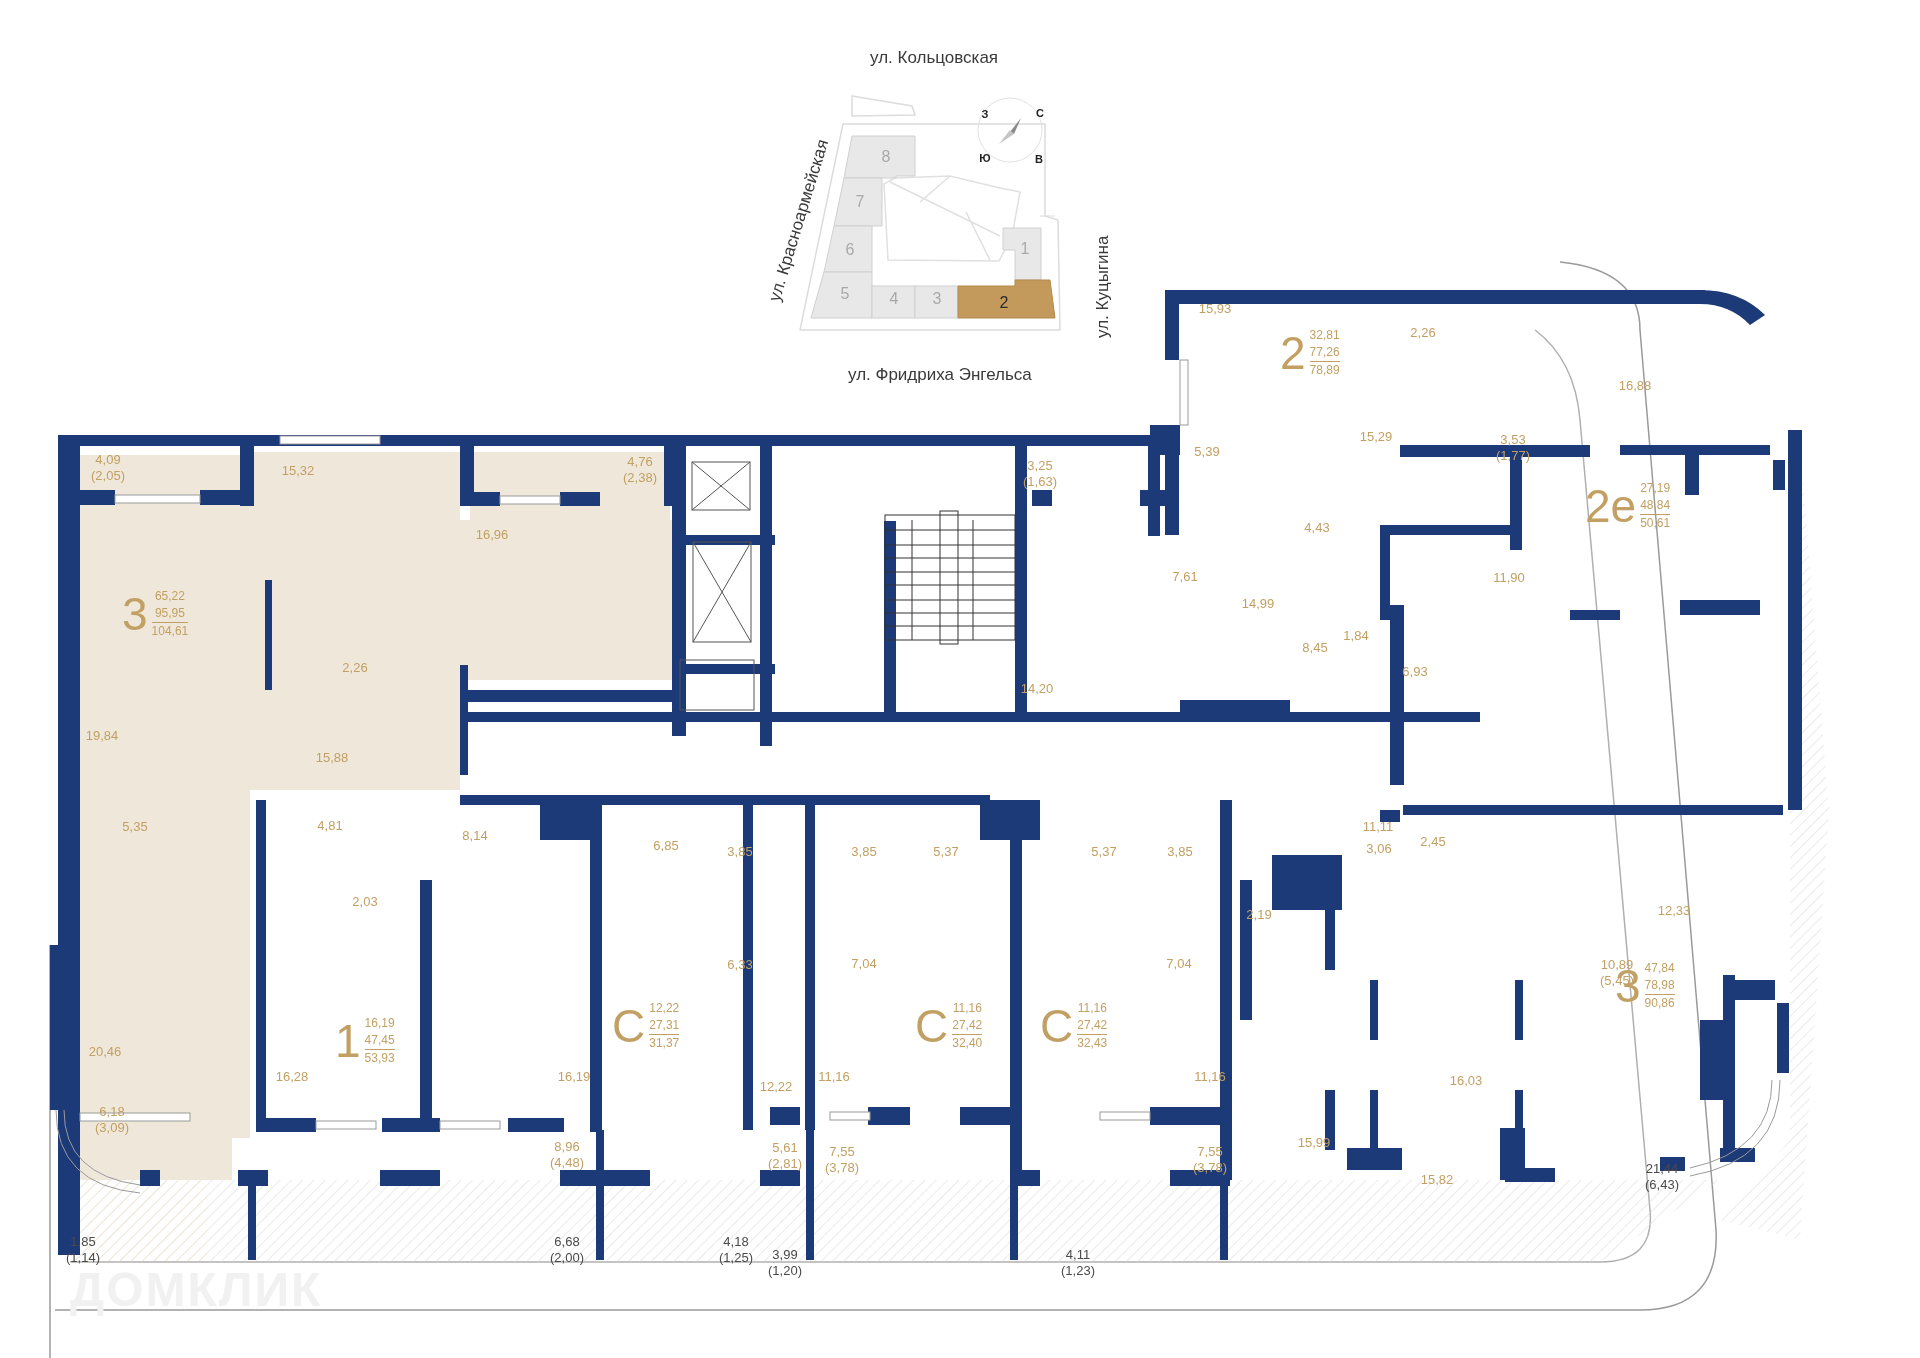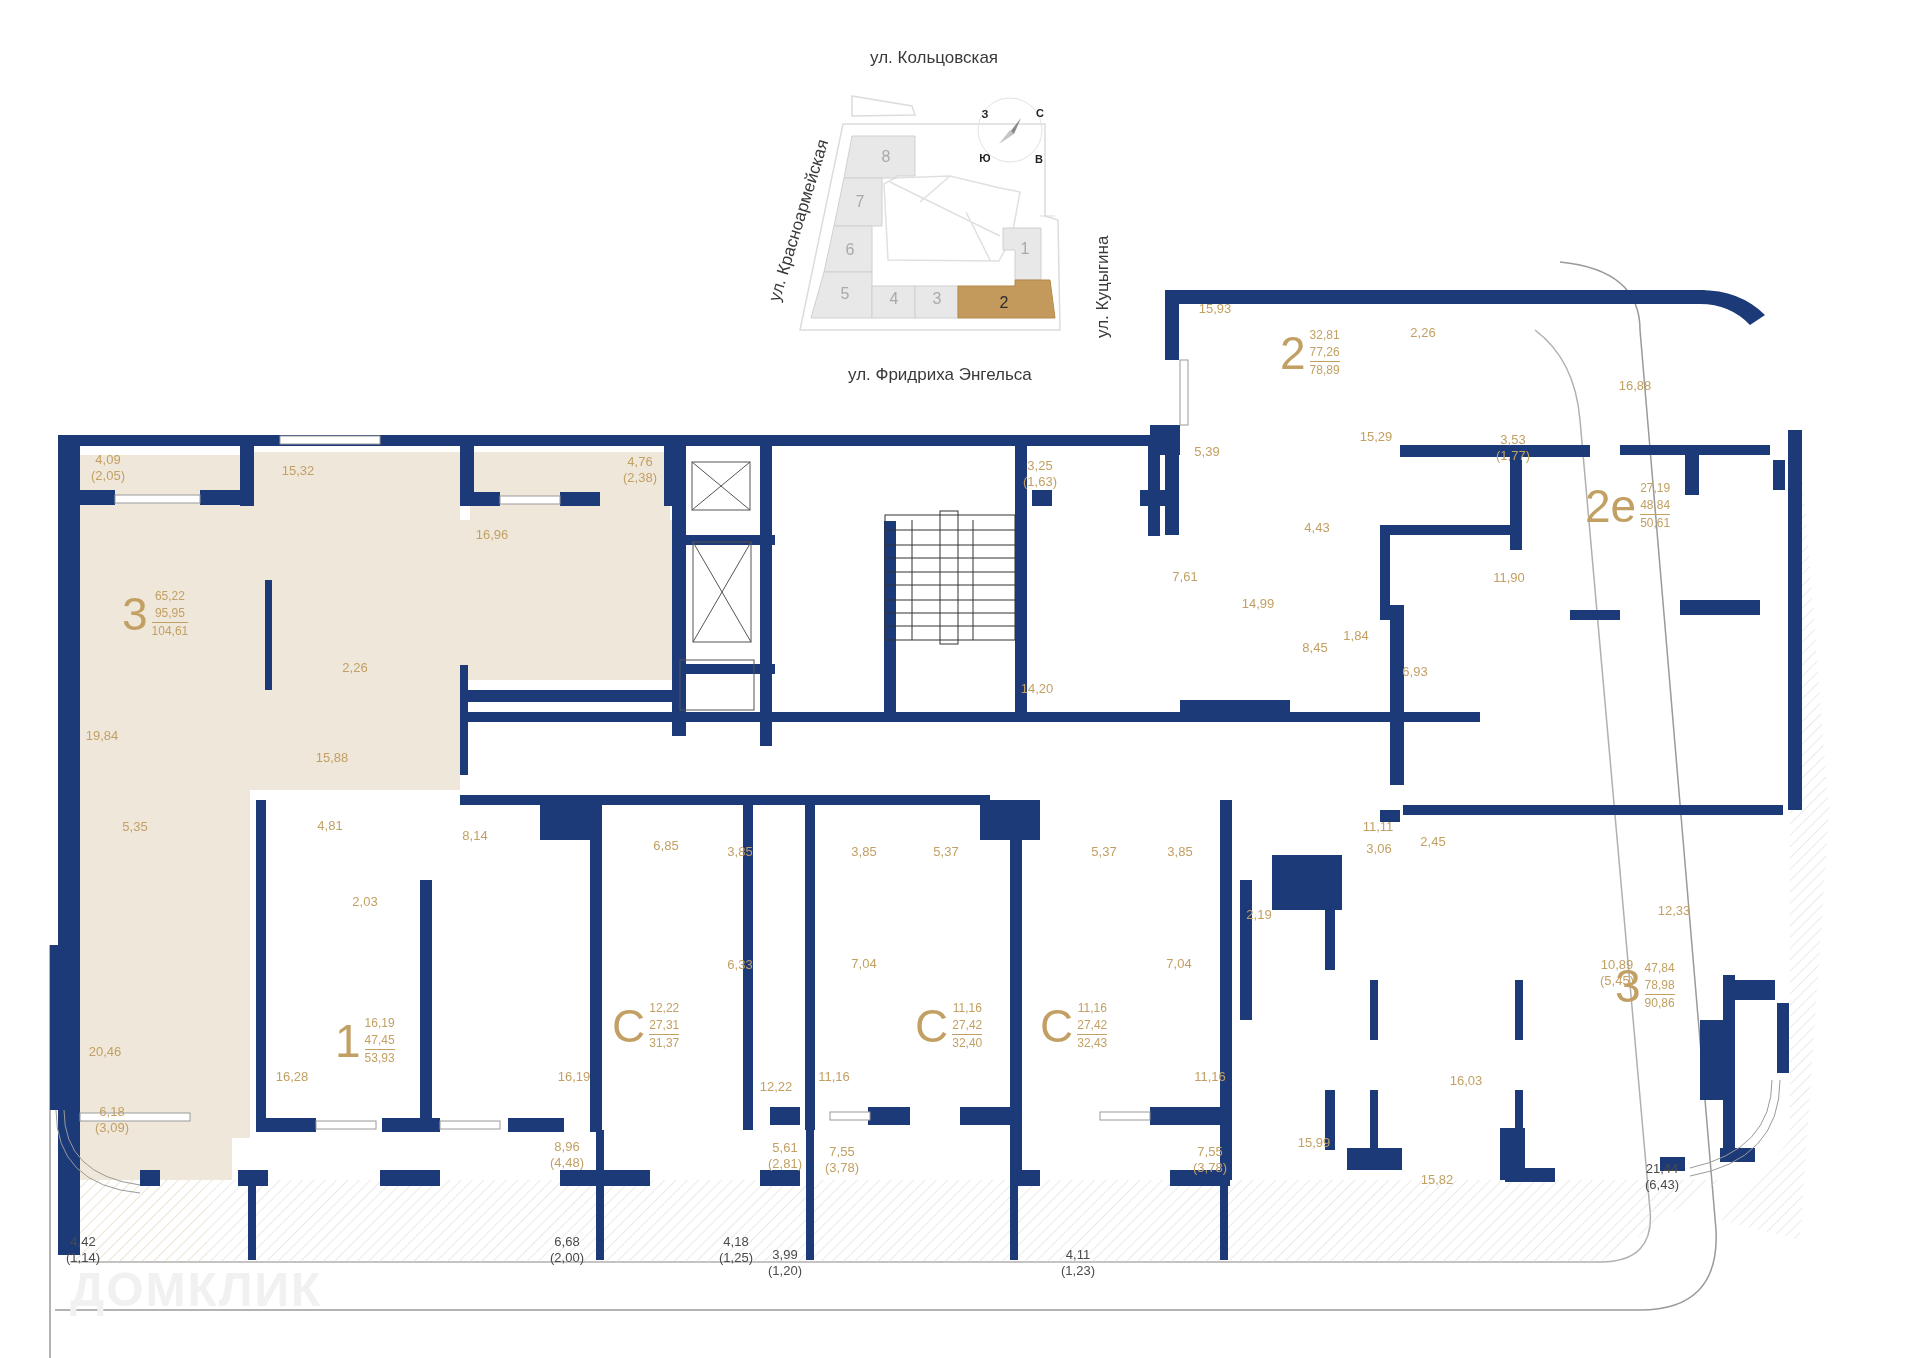--- a/index.html
+++ b/index.html
@@ -357,20 +357,20 @@
 <div class="lbl" style="left:1378px;top:827px;">11,11</div>
 <div class="lbl" style="left:1379px;top:849px;">3,06</div>
 <div class="lbl" style="left:1433px;top:842px;">2,45</div>
 <div class="lbl" style="left:1259px;top:915px;">2,19</div>
 <div class="lbl" style="left:1674px;top:911px;text-align:right;">12,33</div>
 <div class="lbl" style="left:1617px;top:973px;"><span>10,89</span><span class="paren">(5,45)</span></div>
 <div class="lbl" style="left:1314px;top:1143px;">15,99</div>
 <div class="lbl" style="left:1420px;top:1180px;margin-left:17px;">15,82</div>
 <div class="lbl" style="left:1466px;top:1081px;text-align:center;">16,03</div>
 
-<div class="lbl lbl-dark" style="left:83px;top:1250px;"><span>4,42</span><span class="paren">(1,14)</span></div>
+<div class="lbl lbl-dark" style="left:83px;top:1250px;"><span>1,85</span><span class="paren">(1,14)</span></div>
 <div class="lbl lbl-dark" style="left:567px;top:1250px;"><span>6,68</span><span class="paren">(2,00)</span></div>
 <div class="lbl lbl-dark" style="left:736px;top:1250px;"><span>4,18</span><span class="paren">(1,25)</span></div>
 <div class="lbl lbl-dark" style="left:785px;top:1263px;"><span>3,99</span><span class="paren">(1,20)</span></div>
 <div class="lbl lbl-dark" style="left:1058px;top:1263px;margin-left:20px;"><span>4,11</span><span class="paren">(1,23)</span></div>
 <div class="lbl lbl-dark" style="left:1662px;top:1177px;"><span>21,44</span><span class="paren">(6,43)</span></div>
 
 <div class="watermark">ДОМКЛИК</div>
 
 </body></html>

